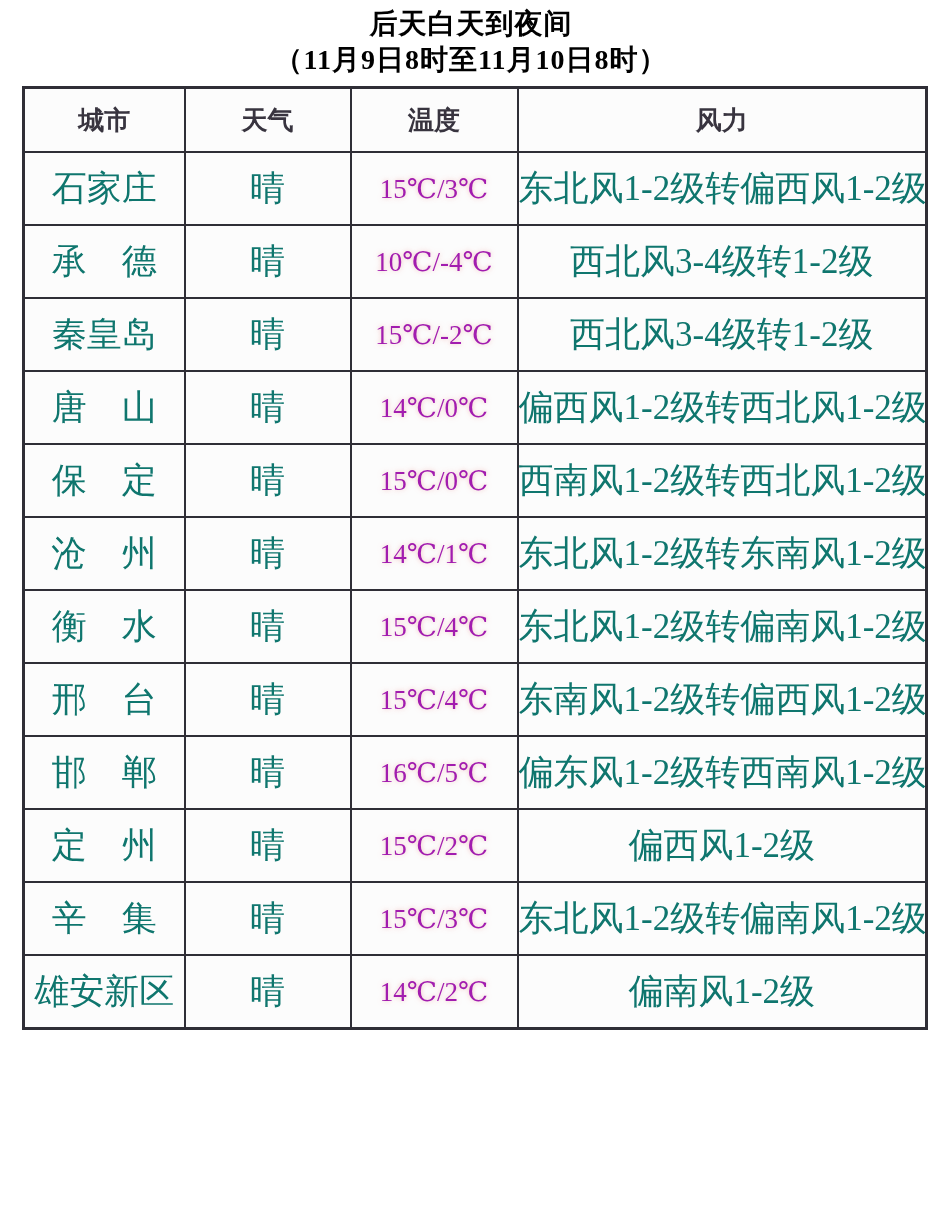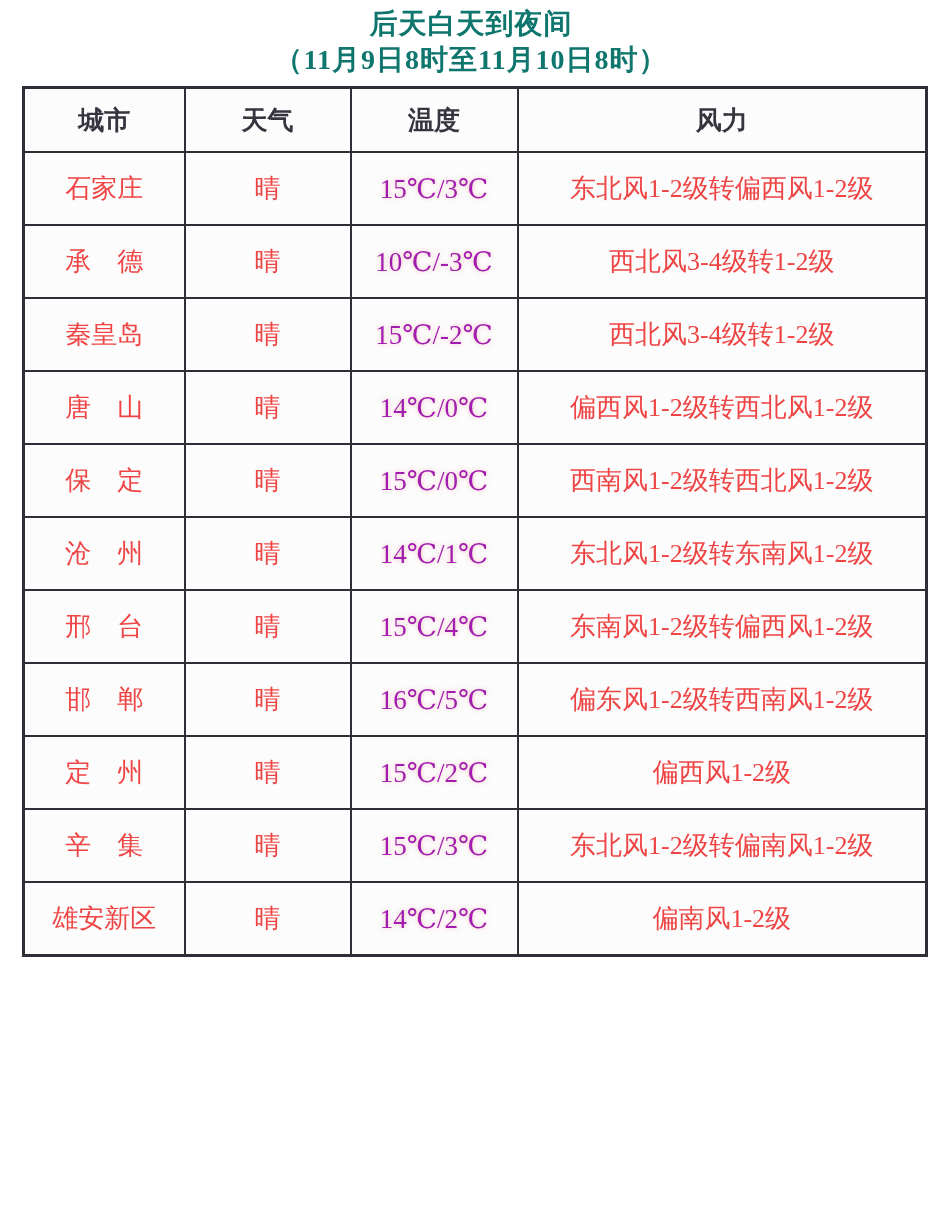--- a/index.html
+++ b/index.html
@@ -13,21 +13,21 @@
     position: relative;
     font-family: "Liberation Serif", "DejaVu Serif", serif;
     overflow: hidden;
   }
   .page-title {
     position: absolute;
     top: 6px;
     left: 0;
     width: 100%;
     text-align: center;
-    color: #0f766e;
+    color: #000000;
     font-size: 28px;
     font-weight: 600;
     line-height: 36px;
     letter-spacing: 1px;
   }
   .forecast-table {
     position: absolute;
     top: 86px;
     left: 22px;
     width: 903px;
@@ -47,22 +47,22 @@
   }
   .forecast-table thead th {
     height: 62px;
     font-size: 26px;
     font-weight: 700;
     color: #38343f;
     background: #fcfcfc;
   }
   .forecast-table tbody td {
     height: 71px;
-    font-size: 26px;
-    color: #ef4444;
+    font-size: 35px;
+    color: #0f766e;
     background: #fcfcfc;
   }
   .forecast-table td.temp {
     color: #a21caf;
     text-shadow: 0 0 5px rgba(235, 140, 140, 0.55);
     font-size: 27px;
   }
   .forecast-table {
     border: 3px solid #2f2e36;
   }
@@ -94,21 +94,21 @@
   <tr>
     <td class="city">石家庄</td>
     <td class="weather">晴</td>
     <td class="temp">15℃/3℃</td>
     <td class="wind">东北风1-2级转偏西风1-2级</td>
   </tr>
 
   <tr>
     <td class="city">承　德</td>
     <td class="weather">晴</td>
-    <td class="temp">10℃/-3℃</td>
+    <td class="temp">10℃/-4℃</td>
     <td class="wind">西北风3-4级转1-2级</td>
   </tr>
 
 
   <tr>
     <td class="city">秦皇岛</td>
     <td class="weather">晴</td>
     <td class="temp">15℃/-2℃</td>
     <td class="wind">西北风3-4级转1-2级</td>
   </tr>
@@ -128,20 +128,26 @@
     <td class="wind">西南风1-2级转西北风1-2级</td>
   </tr>
 
   <tr>
     <td class="city">沧　州</td>
     <td class="weather">晴</td>
     <td class="temp">14℃/1℃</td>
     <td class="wind">东北风1-2级转东南风1-2级</td>
   </tr>
 
+  <tr>
+    <td class="city">衡　水</td>
+    <td class="weather">晴</td>
+    <td class="temp">15℃/4℃</td>
+    <td class="wind">东北风1-2级转偏南风1-2级</td>
+  </tr>
 
   <tr>
     <td class="city">邢　台</td>
     <td class="weather">晴</td>
     <td class="temp">15℃/4℃</td>
     <td class="wind">东南风1-2级转偏西风1-2级</td>
   </tr>
 
   <tr>
     <td class="city">邯　郸</td>

